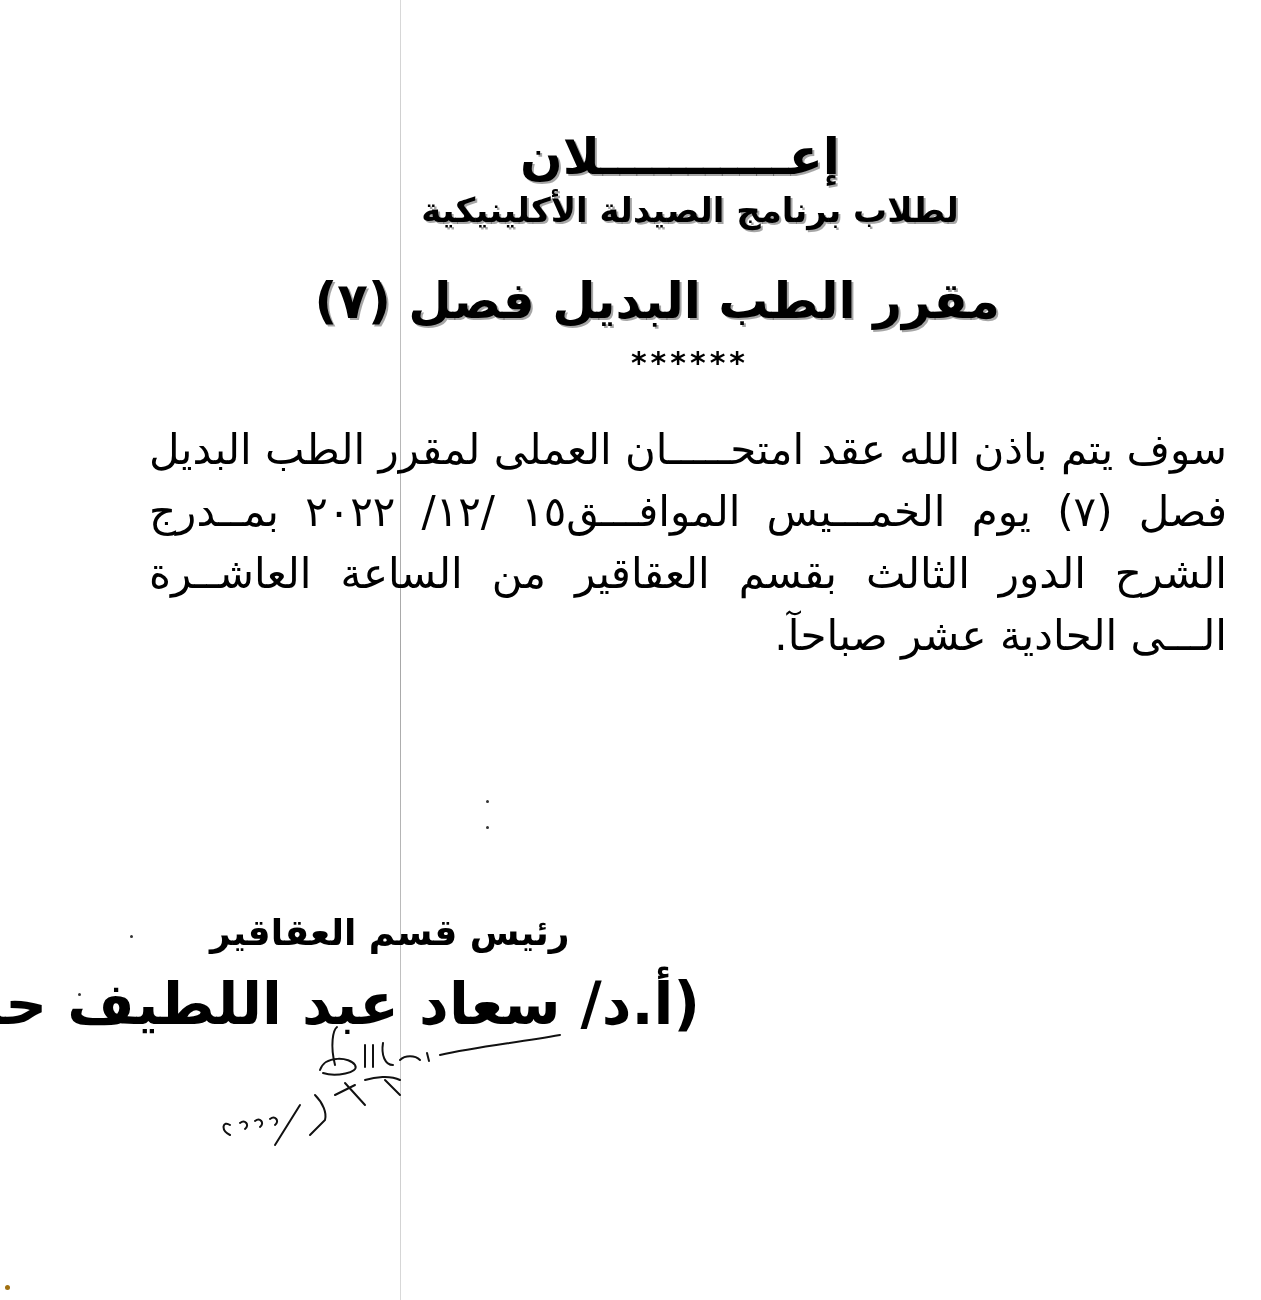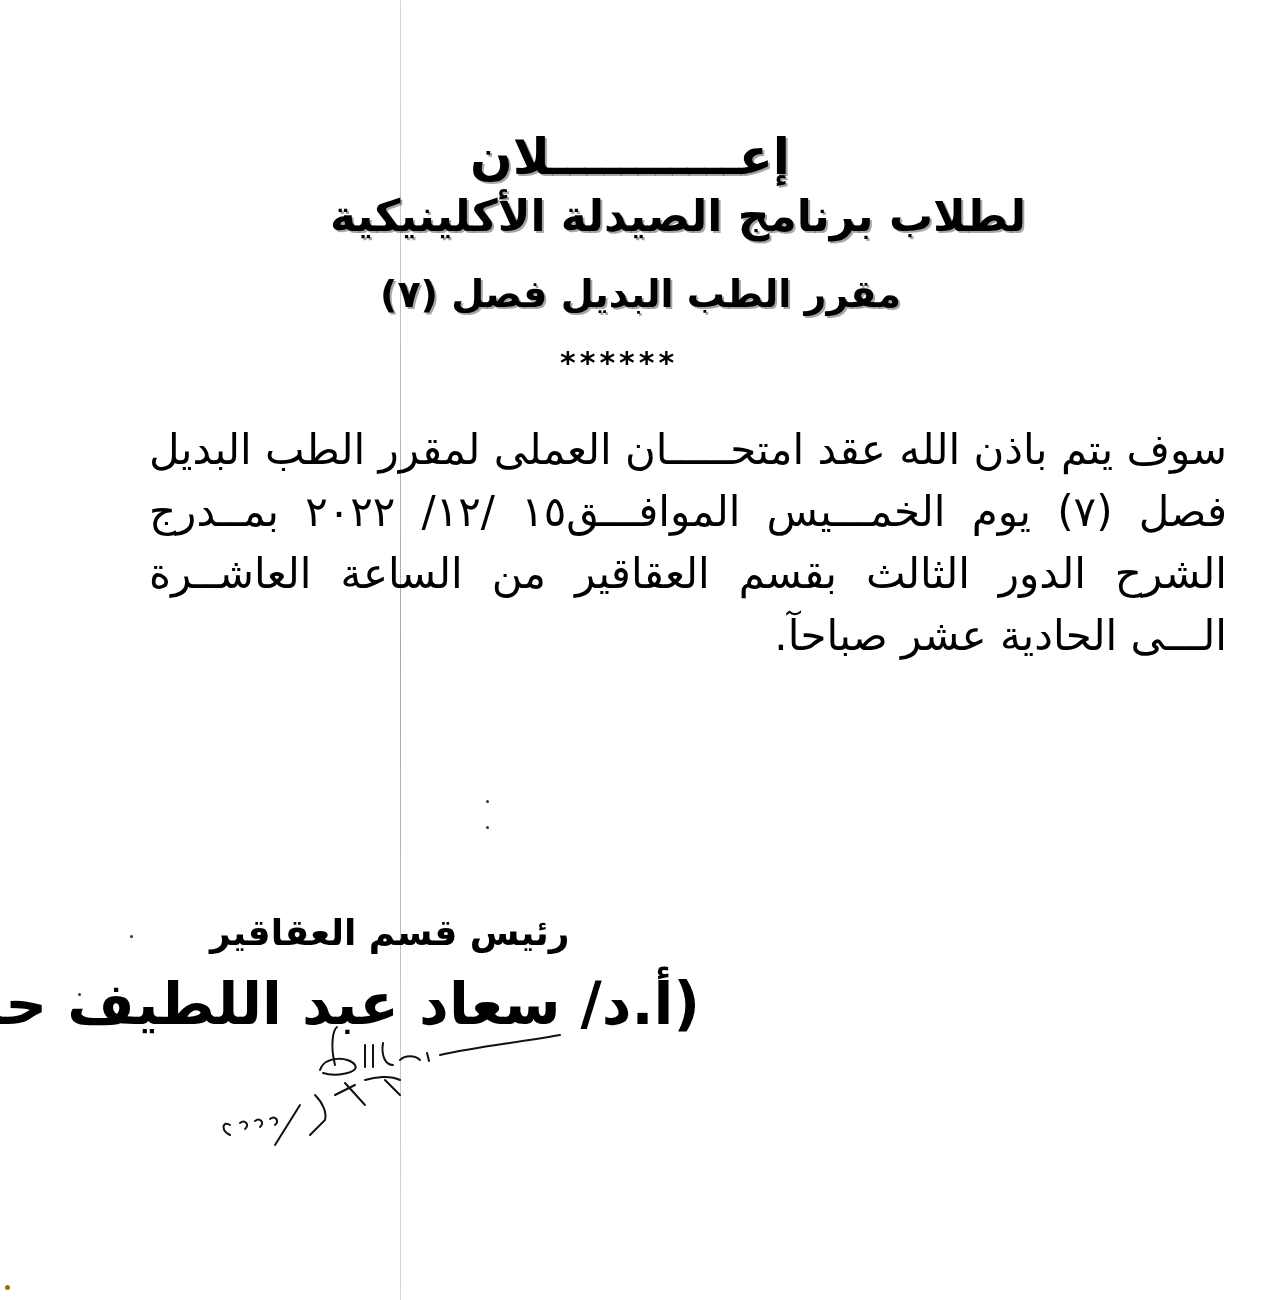--- a/index.html
+++ b/index.html
@@ -5,26 +5,26 @@
   html, body { margin: 0; padding: 0; background: #ffffff; }
   body {
     width: 1261px; height: 1300px; position: relative; overflow: hidden;
     font-family: "DejaVu Sans", sans-serif; color: #000;
   }
   .fold-line {
     position: absolute; left: 400px; top: 0; width: 1px; height: 1300px;
     background: linear-gradient(to bottom, rgba(0,0,0,0.15), rgba(0,0,0,0.35), rgba(0,0,0,0.15));
   }
   .heading {
-    position: absolute; direction: rtl; text-align: left; font-weight: bold;
+    position: absolute; direction: rtl; text-align: center; font-weight: bold;
     white-space: nowrap; text-shadow: 2px 2px 0 rgba(0,0,0,0.35);
   }
   #h1 { left: 470px; width: 420px; top: 128px; font-size: 50px; letter-spacing: 2px; }
-  #h2 { left: 330px; width: 720px; top: 190px; font-size: 44px; }
-  #h3 { left: 380px; width: 620px; top: 272px; font-size: 38px; }
+  #h2 { left: 330px; width: 720px; top: 190px; font-size: 34px; }
+  #h3 { left: 380px; width: 620px; top: 272px; font-size: 50px; }
   #stars { left: 560px; width: 260px; top: 345px; font-size: 30px; letter-spacing: 4px; text-shadow: none; }
   .body-text {
     position: absolute; left: 148px; width: 1080px; top: 418px;
     direction: rtl; text-align: justify; text-align-last: right;
     font-size: 42px; line-height: 62px;
   }
   .body-text p { margin: 1px; }
   .sig-title {
     position: absolute; direction: rtl; font-weight: bold; white-space: nowrap;
   }

